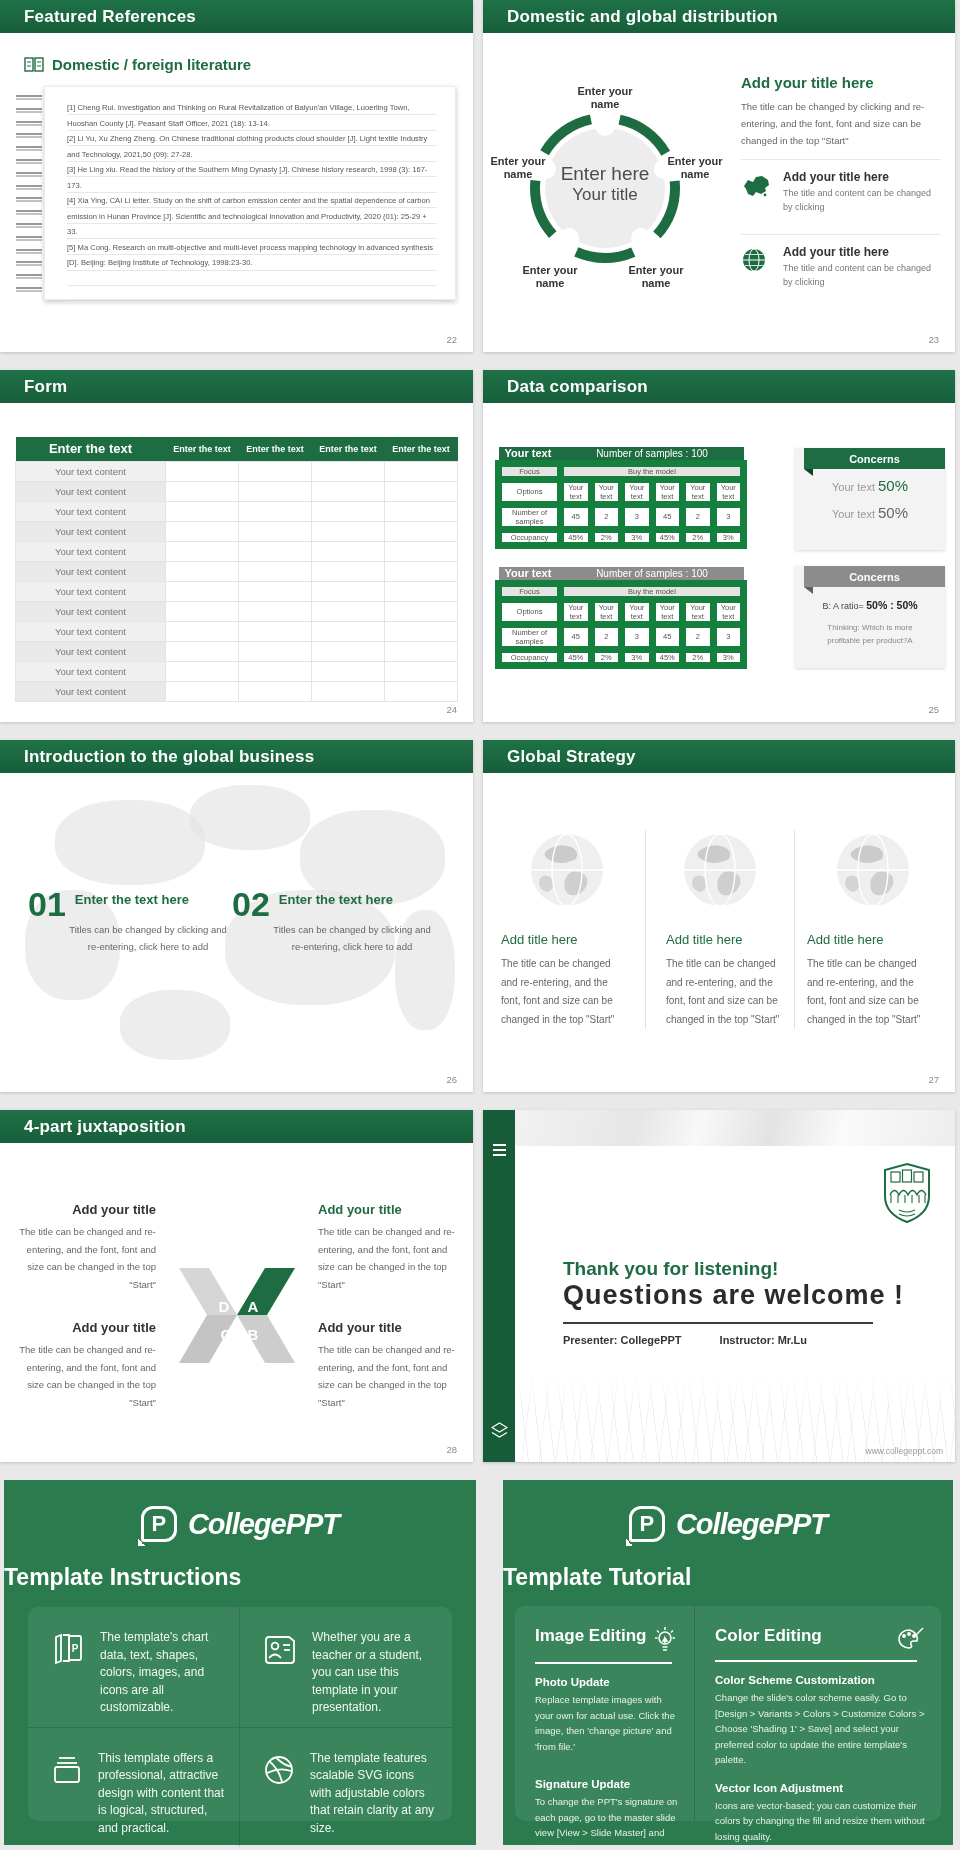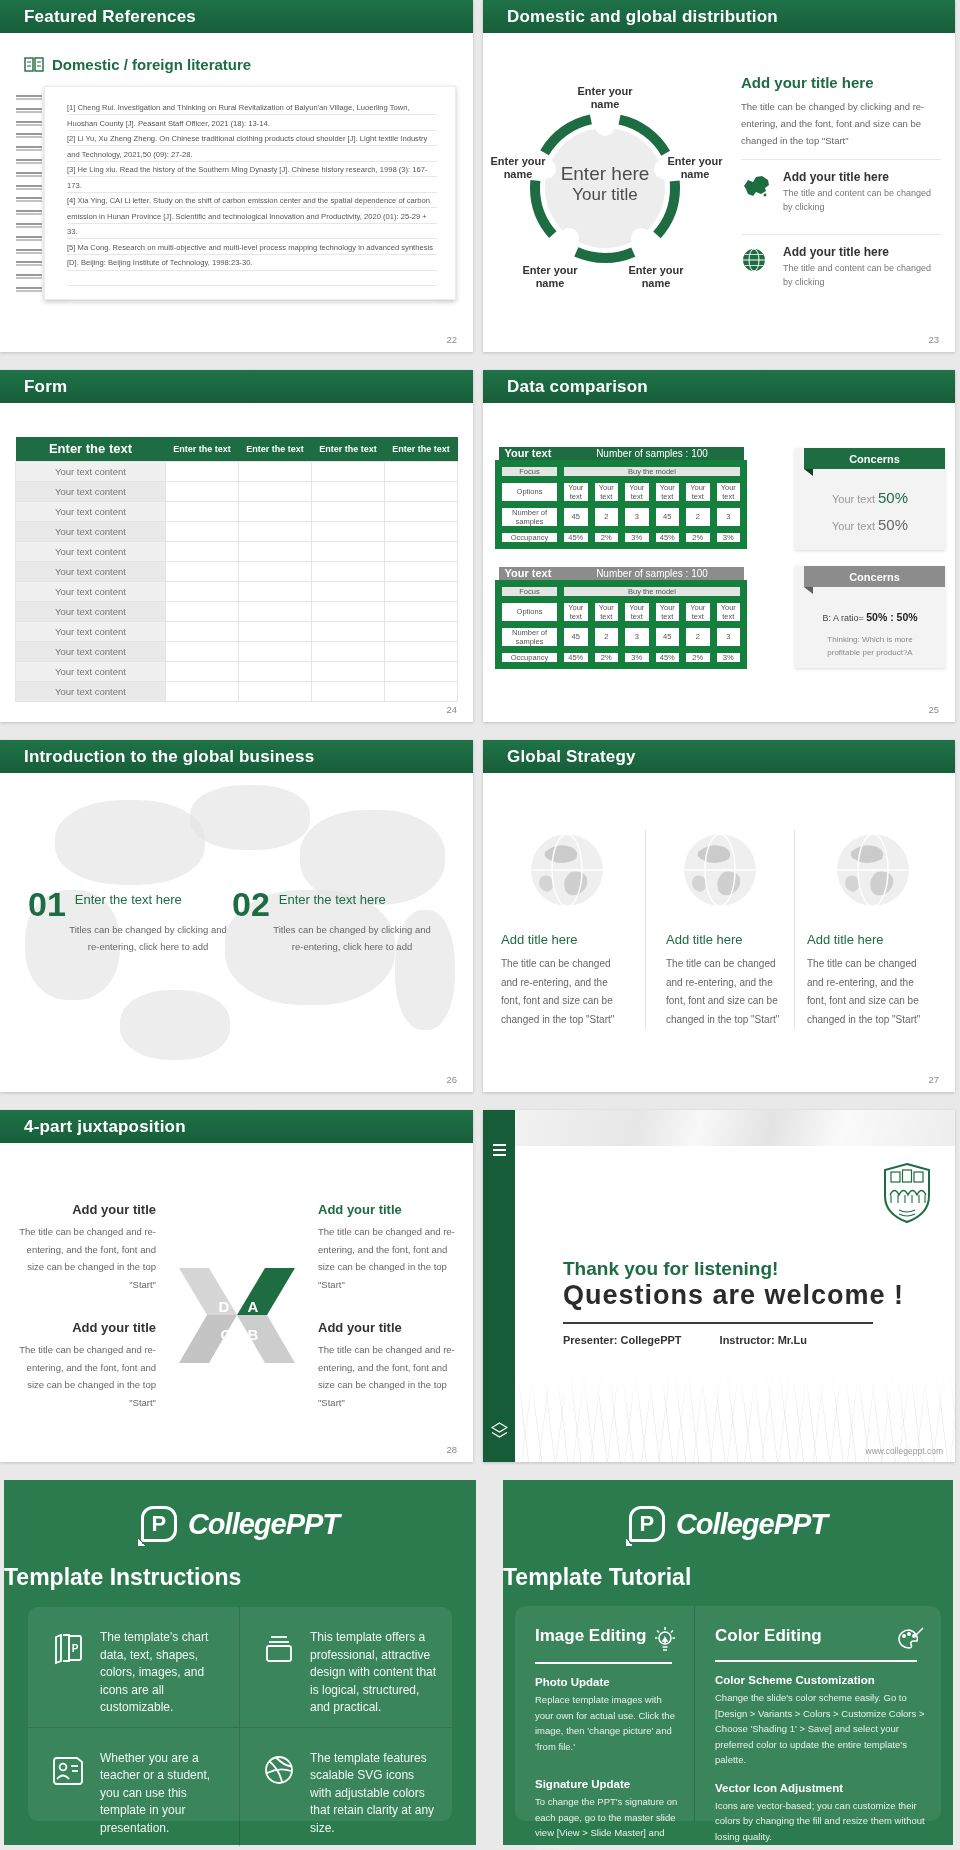--- a/index.html
+++ b/index.html
@@ -74,36 +74,36 @@
   .cmp .occ td { height:16px; }
   .cmp td.lbl { width:62px; }
   .concern { position:absolute; left:312px; width:150px; height:102px; background:#f3f3f3; box-shadow:0 1px 3px rgba(0,0,0,.15); }
   .concern.b1 { top:78px; } .concern.b2 { top:196px; }
   .concern .rib { position:relative; margin-left:9px; height:21px; display:flex; align-items:center; justify-content:center;
                   color:#fff; font-weight:bold; font-size:11px; }
   .concern.b1 .rib { background:#1E6C41; }
   .concern.b2 .rib { background:#8C8C8C; }
   .concern .rib::before { content:""; position:absolute; left:0; top:21px; border-top:7px solid #0F4226; border-left:9px solid transparent; }
   .concern.b2 .rib::before { border-top-color:#5f5f5f; }
-  .concern .cbody { text-align:center; padding-top:16px; }
+  .concern .cbody { text-align:center; padding-top:4px; }
   .concern .row { font-size:11px; color:#999; line-height:25px; }
   .concern .row b { font-size:15px; font-weight:500; }
   .concern .row.v1 b { color:#1E6C41; }
   .concern .row.v2 b { color:#666; }
   .concern .ratio { font-size:9px; color:#444; margin-top:8px; }
   .concern .ratio b { font-size:10.5px; color:#222; }
   .concern .note { font-size:8px; color:#888; line-height:13px; margin:10px auto 0; width:80%; }
 
   
   .wm { position:absolute; background:#e4e4e4; opacity:.65; border-radius:45%; }
   .biz-item { position:absolute; top:148px; width:200px; }
   .biz-item.i1 { left:28px; } .biz-item.i2 { left:232px; }
   .biz-top { display:flex; gap:9px; }
   .biz-num { color:#1E6C41; font-size:34px; font-weight:bold; line-height:32px; }
-  .biz-title { color:#1E6C41; font-size:13px; font-weight:normal; padding-top:4px; }
+  .biz-title { color:#1E6C41; font-size:13px; font-weight:bold; padding-top:4px; }
   .biz-text { font-size:9.5px; color:#666; line-height:16.5px; text-align:center; margin-top:2px; padding-left:40px; }
 
   
   .strat-col { position:absolute; top:90px; width:148px; }
   .strat-col.c1 { left:10px; } .strat-col.c2 { left:162px; border-left:1px solid #e2e2e2; border-right:1px solid #e2e2e2; padding:0 12px; width:150px; }
   .strat-col.c3 { left:316px; }
   .strat-col .globe { display:block; margin:0 auto 22px; }
   .strat-col h3 { color:#1E6C41; font-size:13px; font-weight:normal; margin:0 0 8px 8px; }
   .strat-col p { font-size:10px; color:#666; line-height:18.5px; margin-left:8px; width:122px; }
 
@@ -628,43 +628,43 @@
                 <path d="M13,3 h6 v26 h-6"></path>
                 <rect x="19" y="4" width="12" height="24" rx="1.5"></rect>
               </g>
               <text x="25" y="20" text-anchor="middle" font-size="10" font-weight="bold" fill="#fff">P</text>
             </svg>
         </span>
         <p>The template's chart data, text, shapes, colors, images, and icons are all customizable.</p>
       </div>
       <div class="inst-item">
         <span class="ic">
-          <svg width="34" height="34" viewBox="0 0 34 34">
-              <g fill="none" stroke="#fff" stroke-width="1.8">
-                <line x1="9" y1="5" x2="25" y2="5"></line>
-                <line x1="7" y1="10" x2="27" y2="10"></line>
-                <rect x="5" y="14" width="24" height="15" rx="2"></rect>
-              </g>
-            </svg>
-        </span>
-        <p>This template offers a professional, attractive design with content that is logical, structured, and practical.</p>
-      </div>
-      <div class="inst-item">
-        <span class="ic">
           <svg width="36" height="34" viewBox="0 0 36 34">
               <g fill="none" stroke="#fff" stroke-width="1.8">
                 <path d="M4,28 v-20 a3,3 0 0 1 3,-3 h20 l5,4 v19 a3,3 0 0 1 -3,3 h-22 a3,3 0 0 1 -3,-3 Z"></path>
                 <circle cx="13" cy="14" r="3.4"></circle>
                 <path d="M7,26 q6,-7 12,0"></path>
                 <line x1="21" y1="13" x2="28" y2="13"></line>
                 <line x1="22" y1="18" x2="28" y2="18"></line>
               </g>
             </svg>
         </span>
         <p>Whether you are a teacher or a student, you can use this template in your presentation.</p>
+      </div>
+      <div class="inst-item">
+        <span class="ic">
+          <svg width="34" height="34" viewBox="0 0 34 34">
+              <g fill="none" stroke="#fff" stroke-width="1.8">
+                <line x1="9" y1="5" x2="25" y2="5"></line>
+                <line x1="7" y1="10" x2="27" y2="10"></line>
+                <rect x="5" y="14" width="24" height="15" rx="2"></rect>
+              </g>
+            </svg>
+        </span>
+        <p>This template offers a professional, attractive design with content that is logical, structured, and practical.</p>
       </div>
       <div class="inst-item">
         <span class="ic">
           <svg width="34" height="34" viewBox="0 0 34 34">
               <g fill="none" stroke="#fff" stroke-width="1.8">
                 <circle cx="17" cy="17" r="13"></circle>
                 <path d="M7,8 q10,8 13,21"></path>
                 <path d="M5,20 q12,-6 24,-2"></path>
                 <path d="M14,4.5 q8,8 15,9"></path>
               </g>

